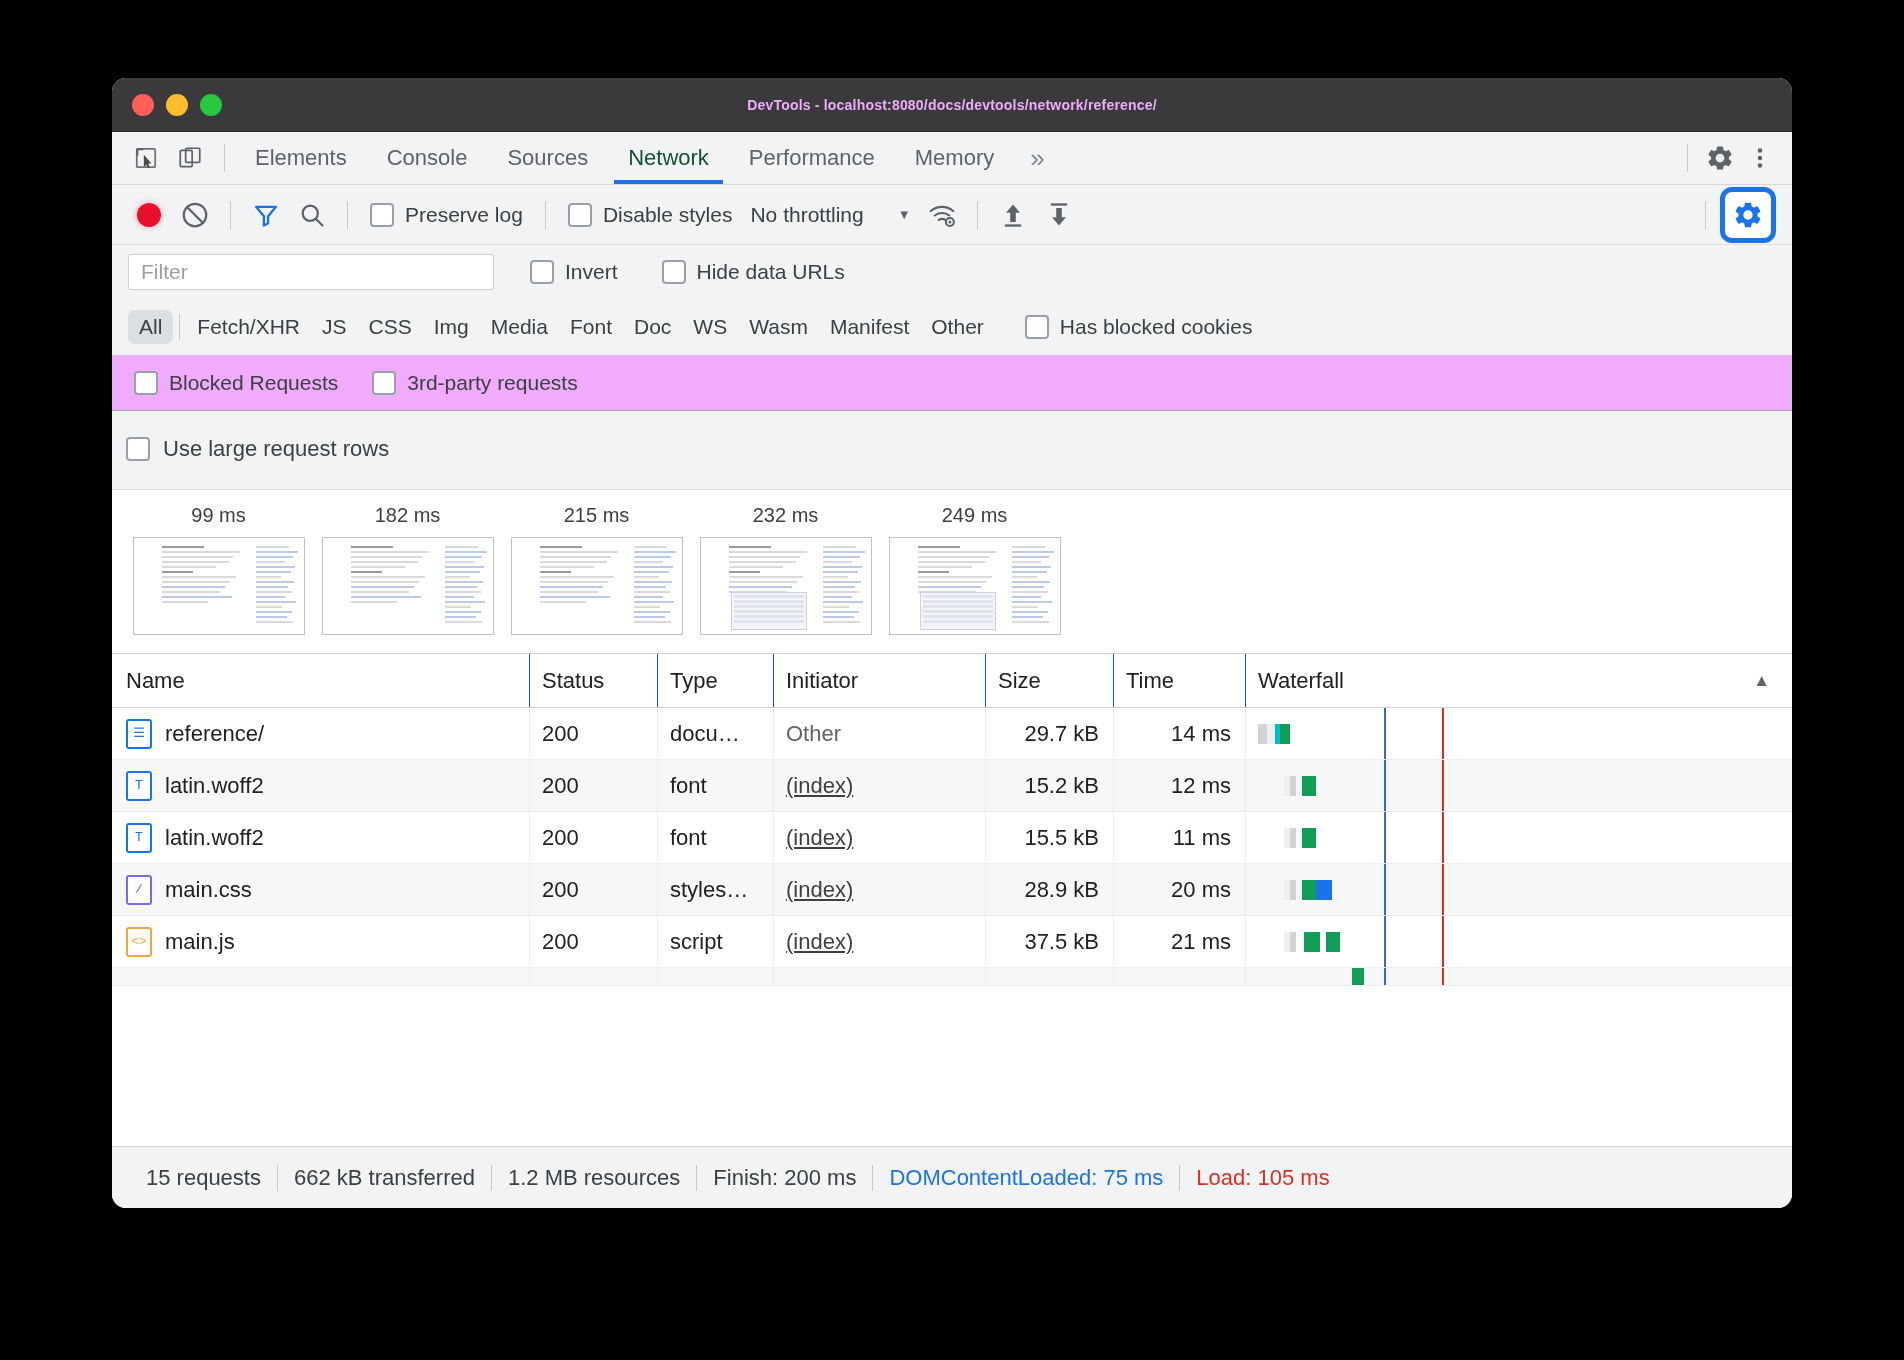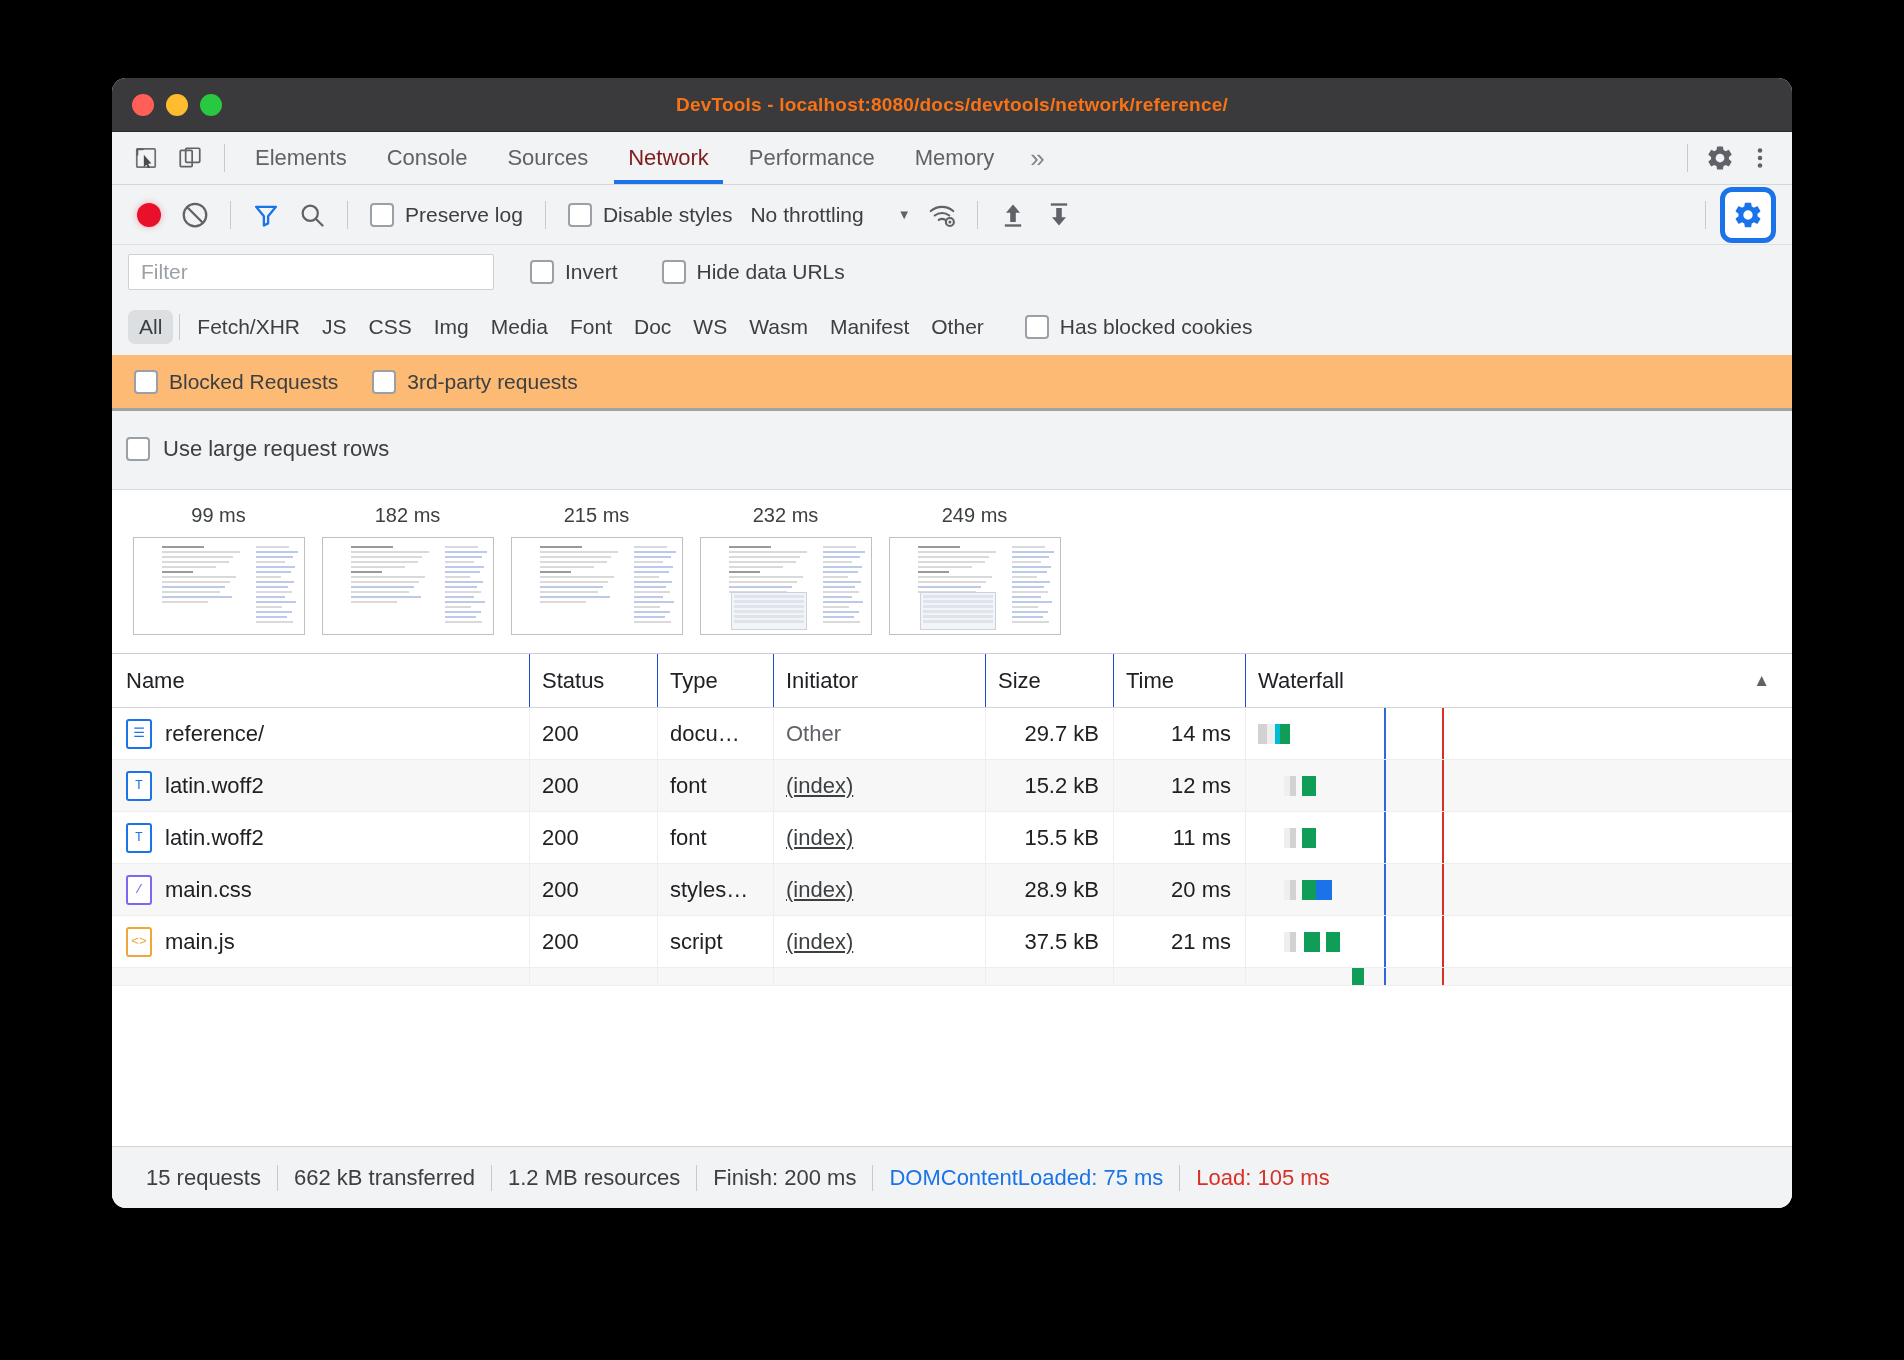--- a/index.html
+++ b/index.html
@@ -38,22 +38,22 @@
   }
   .traffic { display: flex; gap: 12px; margin-left: 20px; }
   .light { width: 22px; height: 22px; border-radius: 50%; }
   .light.red { background: #ff5f57; }
   .light.yellow { background: #febc2e; }
   .light.green { background: #28c840; }
   .window-title {
     position: absolute;
     left: 0; right: 0;
     text-align: center;
-    color: #f97316;
-    font-size: 19px;
+    color: #f0abfc;
+    font-size: 14px;
     font-weight: bold;
     letter-spacing: 0.2px;
     pointer-events: none;
   }
 
   
   .tabbar {
     height: 53px;
     background: #f1f3f4;
     display: flex;
@@ -69,21 +69,21 @@
   .vdiv { width: 1px; background: #c9c9c9; margin: 12px 10px; align-self: stretch; }
   .tabs { display: flex; align-items: stretch; flex: 1; }
   .tab {
     display: flex; align-items: center;
     padding: 0 20px;
     font-size: 22px;
     color: #5f6368;
     position: relative;
     white-space: nowrap;
   }
-  .tab.active { color: #7f1d1d; }
+  .tab.active { color: #14532d; }
   .tab.active::after {
     content: "";
     position: absolute;
     left: 6px; right: 6px; bottom: 0;
     height: 4px;
     background: #1a73e8;
   }
   .tab.more { padding: 0 16px; font-size: 26px; color: #80868b; }
   .tabbar-right { display: flex; align-items: center; padding-right: 14px; gap: 4px; }
 
@@ -186,25 +186,25 @@
     padding: 5px 11px;
     border-radius: 7px;
     white-space: nowrap;
   }
   .type-chip.active { background: #dcdfe2; }
   .type-sep { width: 1px; height: 26px; background: #c9c9c9; margin: 0 6px; }
 
   
   .blocked-row {
     height: 56px;
-    background: #fdba74;
+    background: #f0abfc;
     display: flex;
     align-items: center;
     padding: 0 16px;
-    border-bottom: 3px solid #a3a3a3;
+    border-bottom: 1px solid #a3a3a3;
   }
   .blocked-row .chk-wrap:first-child { padding-left: 6px; }
   .blocked-row .chk-wrap + .chk-wrap { padding-left: 26px; }
 
   
   .settings-pane {
     background: #f1f3f4;
     padding: 14px 16px 16px 8px;
     border-bottom: 1px solid #dadce0;
   }

